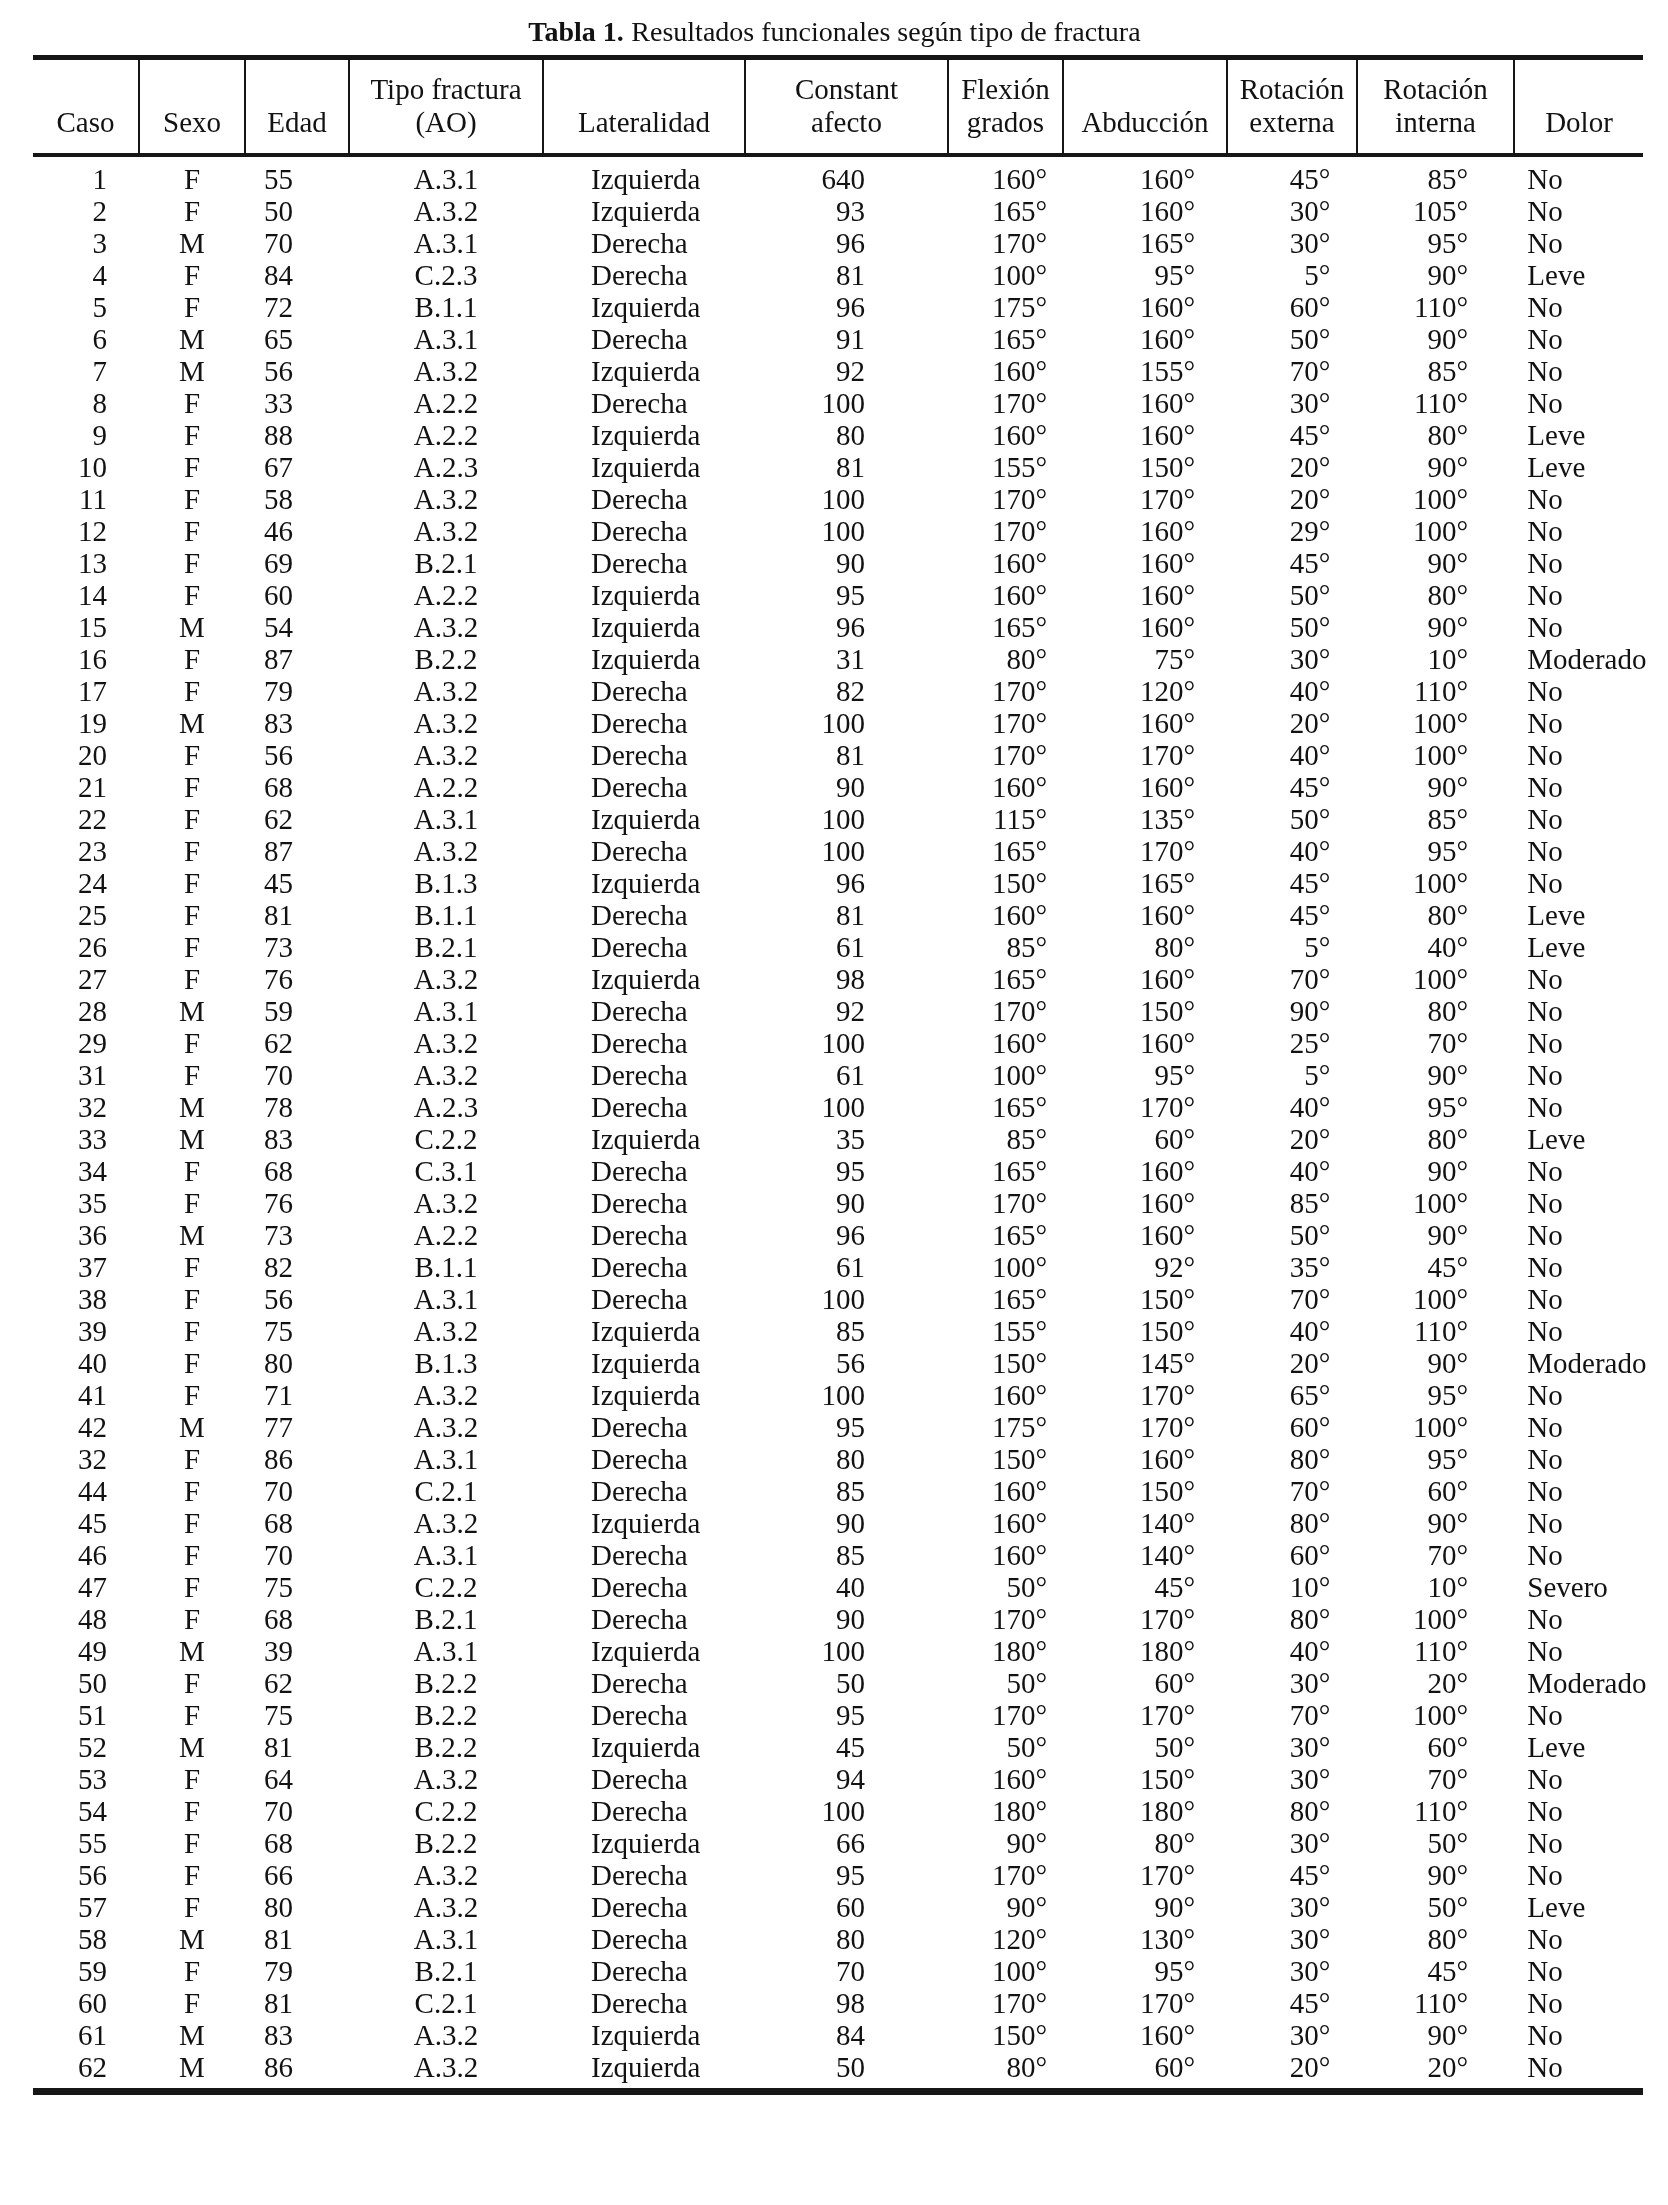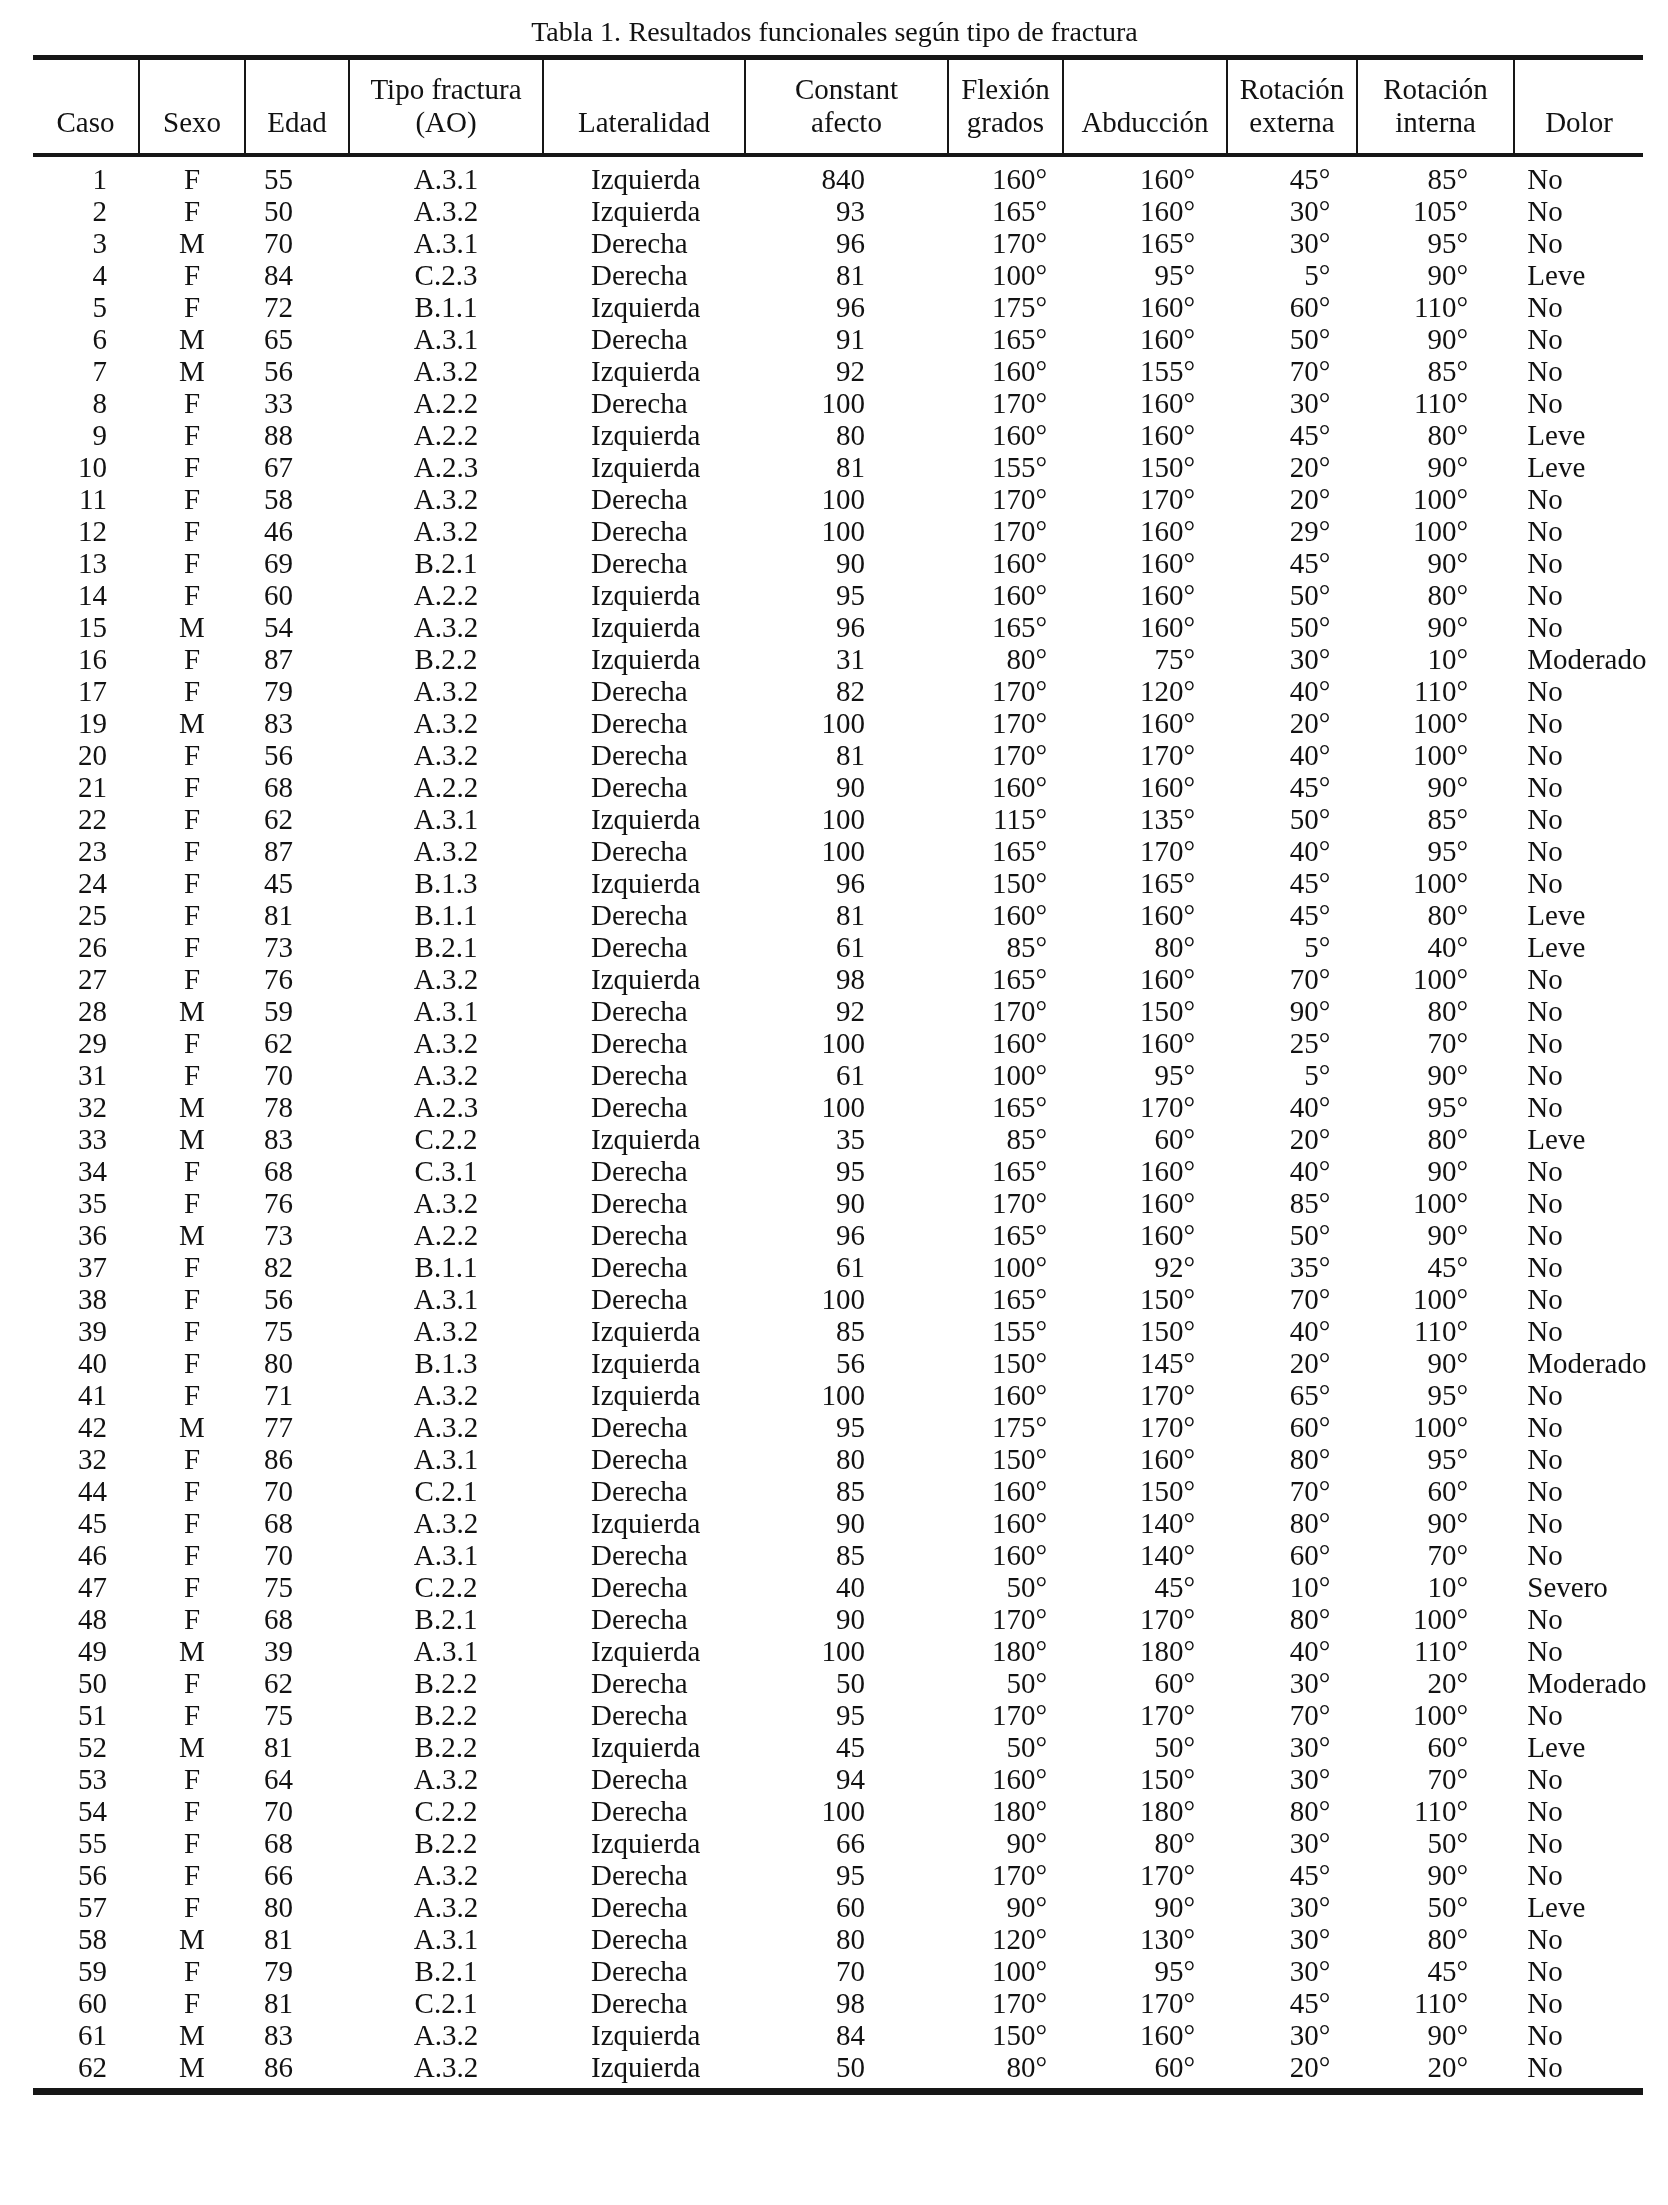--- a/index.html
+++ b/index.html
@@ -15,21 +15,21 @@
   .title {
     position: absolute;
     top: 16.6px;
     left: 30px;
     width: 1609px;
     text-align: center;
     font-size: 28px;
     line-height: 1.1;
     white-space: nowrap;
   }
-  .title-label { font-weight: normal; margin-right: 7.5px; }
+  .title-label { font-weight: bold; margin-right: 7.5px; }
   table.results {
     position: absolute;
     top: 55px;
     left: 33px;
     width: 1609px;
     border-collapse: collapse;
     table-layout: fixed;
     border-top: 5px solid #161616;
     border-bottom: 7.5px solid #161616;
     font-size: 29px;
@@ -129,21 +129,21 @@
           </th>
         </tr>
       </thead>
     <tbody id="tbody">
         <tr>
           <td class="c0">1</td>
           <td class="c1">F</td>
           <td class="c2">55</td>
           <td class="c3">A.3.1</td>
           <td class="c4">Izquierda</td>
-          <td class="c5">840</td>
+          <td class="c5">640</td>
           <td class="c6">160°</td>
           <td class="c7">160°</td>
           <td class="c8">45°</td>
           <td class="c9">85°</td>
           <td class="c10">No</td>
         </tr>
         <tr>
           <td class="c0">2</td>
           <td class="c1">F</td>
           <td class="c2">50</td>

